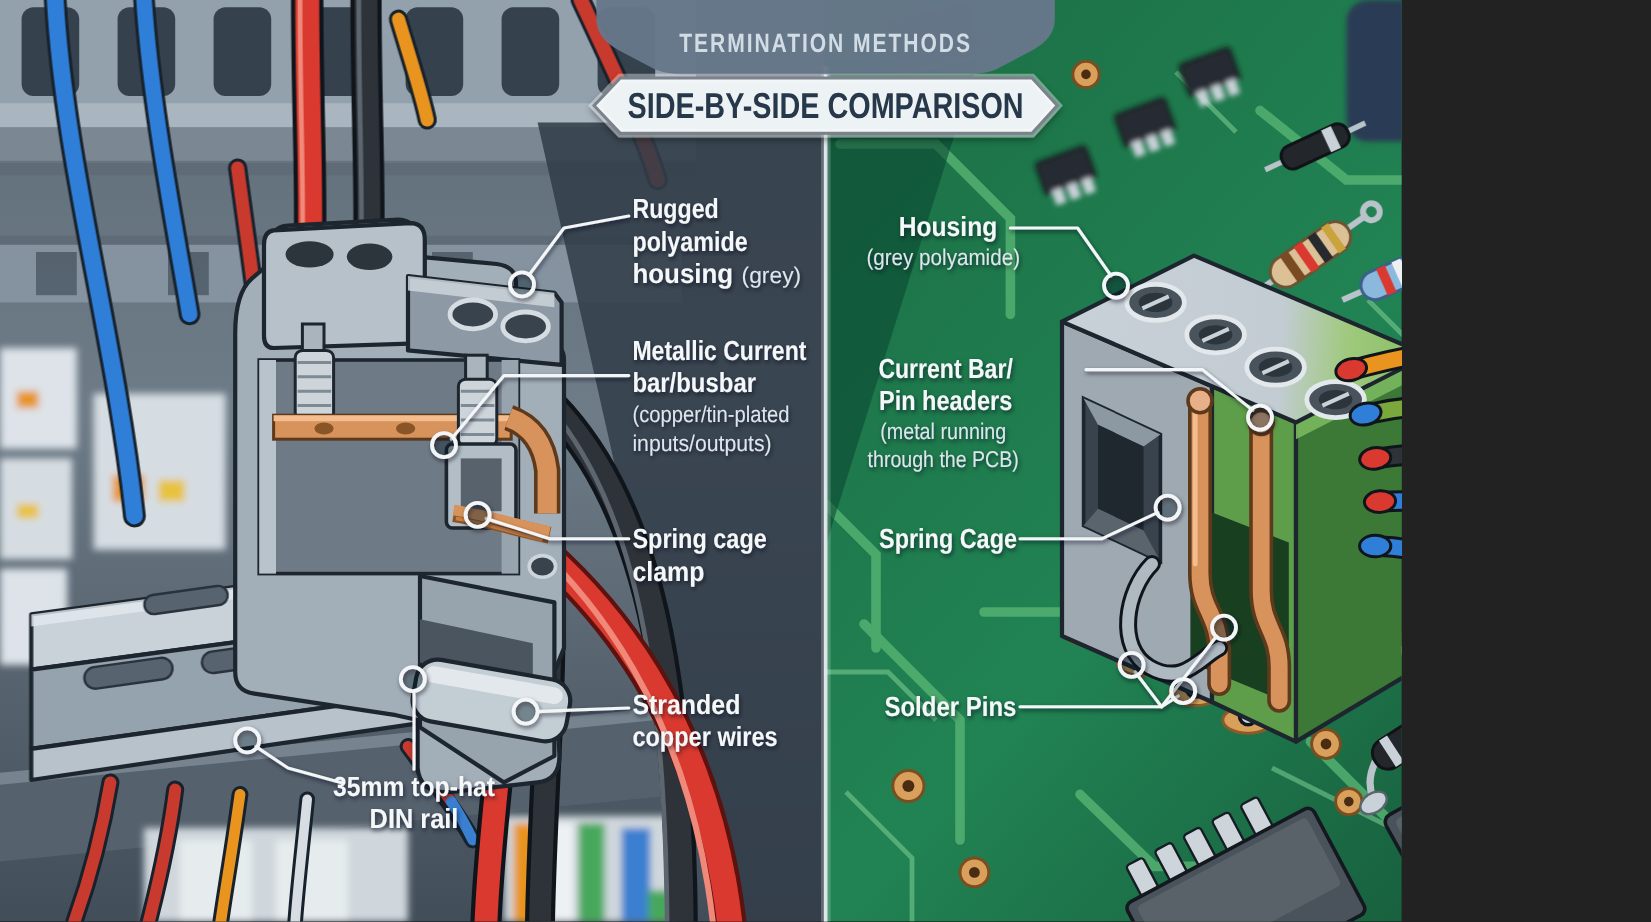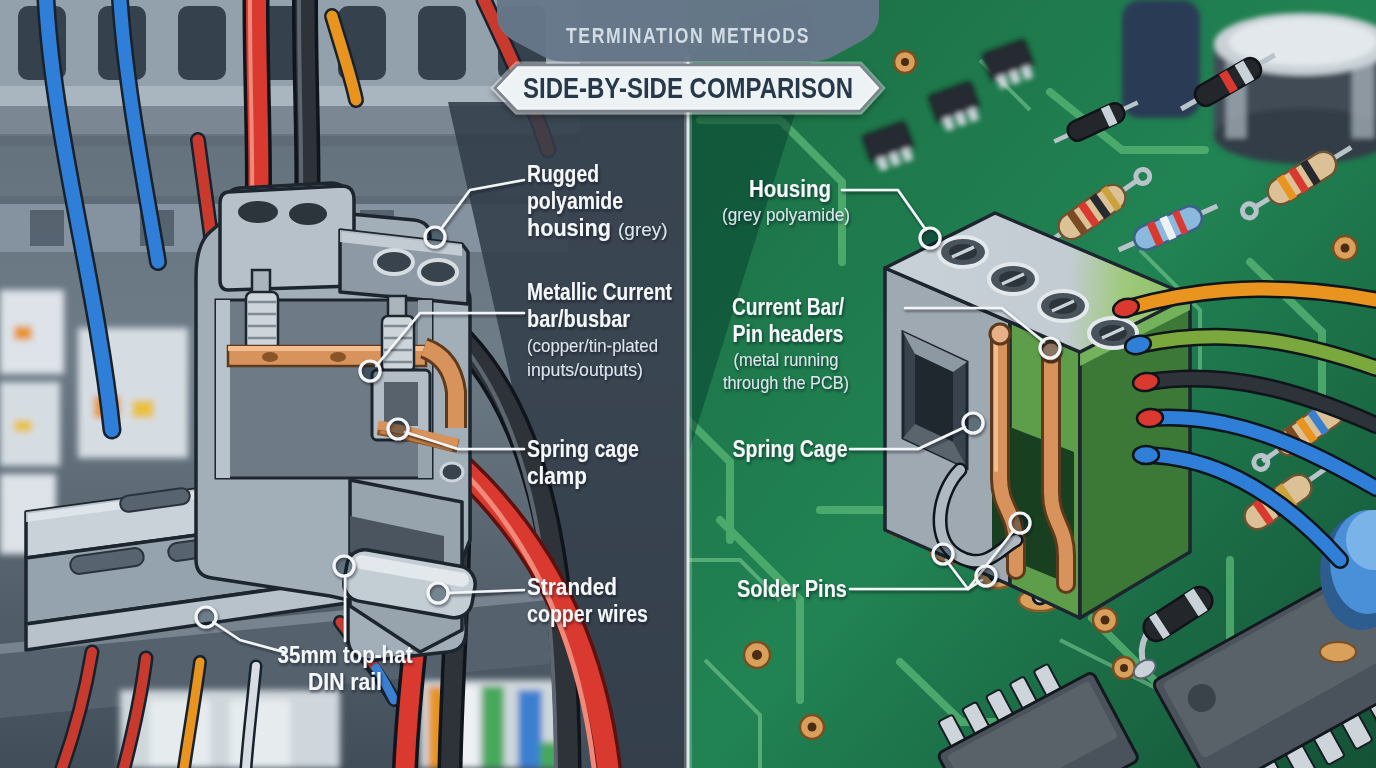--- a/index.html
+++ b/index.html
@@ -1,16 +1,16 @@
 <!DOCTYPE html>
 <html><head>
 <meta charset="utf-8">
 <style>
   html,body{margin:0;padding:0;background:#222;}
-  #stage{position:relative;width:1376px;height:768px;overflow:hidden;
+  #stage{position:relative;width:1168px;height:768px;overflow:hidden;
          font-family:"Liberation Sans","DejaVu Sans",sans-serif;}
   svg{display:block}
   .lblB{font-weight:bold;fill:#f5f8fa;}
   .lblN{font-weight:normal;fill:#dde6ec;}
   .leader{stroke:#f2f6f8;stroke-width:2.6;fill:none;stroke-linecap:round;stroke-linejoin:round;}
   .lpoint{stroke:#f2f6f8;stroke-width:3.2;fill:rgba(12,24,34,0.28);}
   .outl{stroke:#1d252e;stroke-width:3.5;stroke-linejoin:round;}
 </style>
 </head>
 <body>

